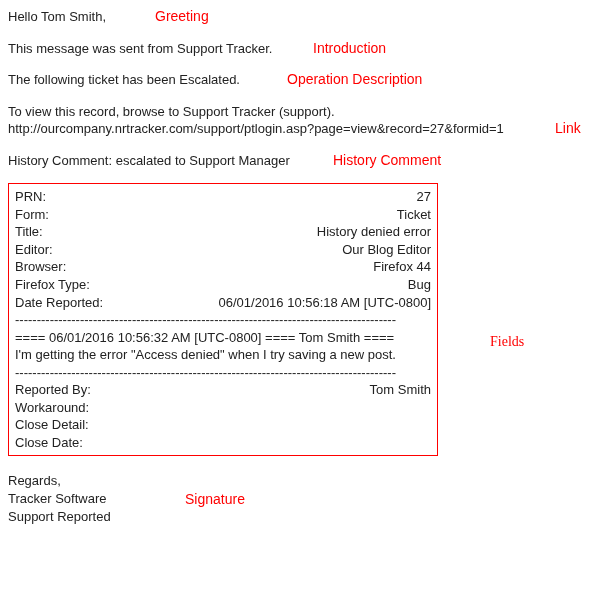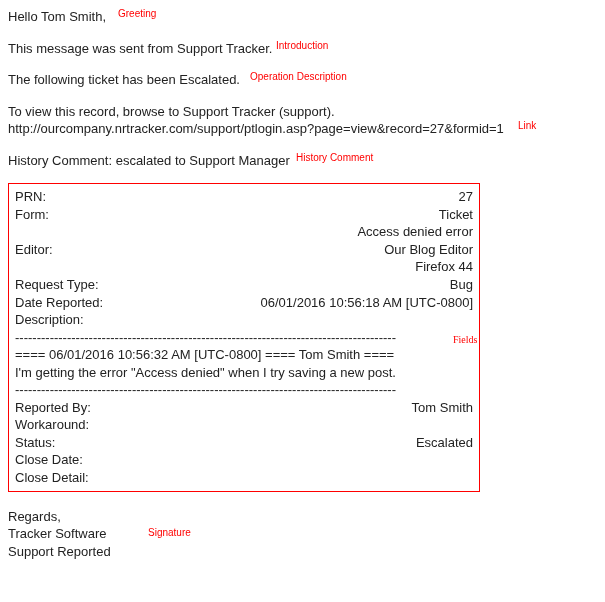--- a/index.html
+++ b/index.html
@@ -9,28 +9,29 @@
       color: #222;
       background: #fff;
       width: 605px;
       height: 602px;
       padding: 8px 8px 8px 8px;
       line-height: 1.35;
     }
     .row { position: relative; margin-bottom: 14px; }
     .annot {
       color: #ff0000;
-      font-size: 10px;
+      font-size: 14px;
       position: absolute;
       white-space: nowrap;
+      margin-left: 37px;
     }
     .fields-wrap { position: relative; margin-top: 4px; margin-bottom: 16px; }
     .fields-box {
       border: 1px solid #ff0000;
-      width: 472px;
+      width: 430px;
       padding: 4px 6px 4px 6px;
     }
     .field-line { display: flex; }
     .field-label { width: 158px; flex: 0 0 158px; }
     .field-value { flex: 1; text-align: right; }
     .dashline {
       letter-spacing: 0;
       overflow: hidden;
       white-space: nowrap;
     }
@@ -74,65 +75,59 @@
     <div id="rows1">
         <div class="field-line">
           <div class="field-label">PRN:</div>
           <div class="field-value">27</div>
         </div>
         <div class="field-line">
           <div class="field-label">Form:</div>
           <div class="field-value">Ticket</div>
         </div>
         <div class="field-line">
-          <div class="field-value">Access denied error</div>
+          <div class="field-label">Title:</div>
+          <div class="field-value">History denied error</div>
         </div>
         <div class="field-line">
           <div class="field-label">Editor:</div>
           <div class="field-value">Our Blog Editor</div>
         </div>
         <div class="field-line">
+          <div class="field-label">Browser:</div>
           <div class="field-value">Firefox 44</div>
         </div>
         <div class="field-line">
-          <div class="field-label">Request Type:</div>
+          <div class="field-label">Firefox Type:</div>
           <div class="field-value">Bug</div>
         </div>
         <div class="field-line">
           <div class="field-label">Date Reported:</div>
           <div class="field-value">06/01/2016 10:56:18 AM [UTC-0800]</div>
-        </div>
-        <div class="field-line">
-          <div class="field-label">Description:</div>
-          <div class="field-value"></div>
         </div>
       </div>
     <div class="dashline">----------------------------------------------------------------------------------------</div>
     <div>==== 06/01/2016 10:56:32 AM [UTC-0800] ==== Tom Smith ====</div>
     <div>I'm getting the error "Access denied" when I try saving a new post.</div>
     <div class="dashline">----------------------------------------------------------------------------------------</div>
     <div id="rows2">
         <div class="field-line">
           <div class="field-label">Reported By:</div>
           <div class="field-value">Tom Smith</div>
         </div>
         <div class="field-line">
           <div class="field-label">Workaround:</div>
           <div class="field-value"></div>
         </div>
         <div class="field-line">
-          <div class="field-label">Status:</div>
-          <div class="field-value">Escalated</div>
+          <div class="field-label">Close Detail:</div>
+          <div class="field-value"></div>
         </div>
         <div class="field-line">
           <div class="field-label">Close Date:</div>
-          <div class="field-value"></div>
-        </div>
-        <div class="field-line">
-          <div class="field-label">Close Detail:</div>
           <div class="field-value"></div>
         </div>
       </div>
   </div>
   <span class="annot" style="left:445px; top:150px;font-family:Liberation Serif, serif;">Fields</span>
 </div>
 
 <div class="sig-wrap">
   <div class="sig-line">Regards,</div>
   <div class="sig-line">Tracker Software</div>

